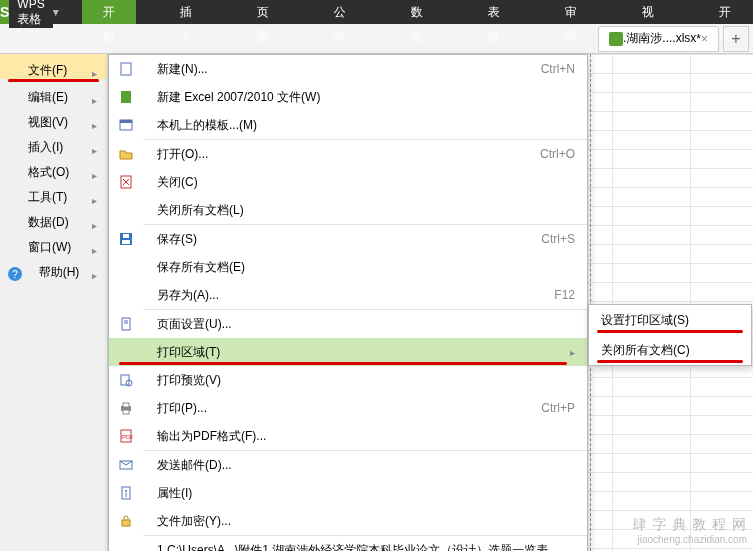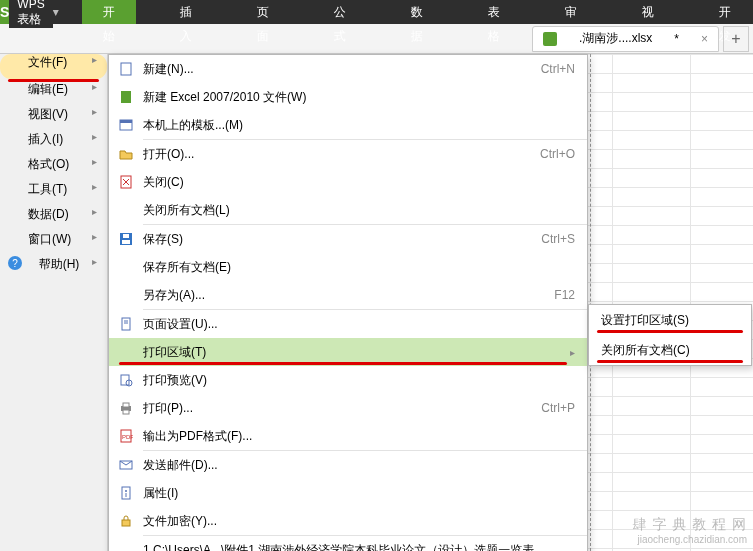--- a/index.html
+++ b/index.html
@@ -7,48 +7,48 @@
 
 .topbar { height: 24px; background: #2e2e2e; display: flex; align-items: center; color: #fff; font-size: 12px; }
 .app-logo { background: #5aa030; width: 24px; height: 24px; display: flex; align-items: center; justify-content: center; font-weight: bold; font-size: 14px; }
 .app-name { padding: 0 8px; background: #2e2e2e; }
 .topbar .dd { width: 14px; text-align: center; color: #bbb; }
 .menutabs { display: flex; }
 .menutab { padding: 0 21px; height: 24px; line-height: 24px; cursor: default; margin-left: 23px; }
 .menutab.active { background: #5aa030; }
 
 .tabstrip { height: 30px; background: #f4f4f4; border-bottom: 1px solid #ccc; display: flex; align-items: center; justify-content: flex-end; padding-right: 4px; font-size: 12px; }
-.doctab { display: flex; align-items: center; gap: 22px; height: 26px; padding: 0 10px; border: 1px solid #ccc; background: #fff; border-radius: 3px 3px 0 0; justify-content: flex-end; }
+.doctab { display: flex; align-items: center; gap: 0; height: 26px; padding: 0 10px; border: 1px solid #ccc; background: #fff; border-radius: 3px 3px 0 0; justify-content: flex-end; }
 .doctab .x { color: #888; }
 .icon-xls { width: 14px; height: 14px; background: #5aa030; border-radius: 2px; display: inline-block; position: relative; }
 .addtab { width: 26px; height: 26px; border: 1px solid #ccc; margin-left: 4px; display: flex; align-items: center; justify-content: center; color: #666; font-size: 16px; }
 
 .workarea { position: absolute; top: 54px; left: 0; right: 0; bottom: 0; display: flex; }
 
 .sidebar { width: 108px; background: #f0f0f0; border-right: 1px solid #d4d4d4; font-size: 12px; }
-.side-item { height: 25px; display: flex; align-items: flex-start; justify-content: space-between; padding: 0 10px 0 28px; cursor: default; border-radius: 11px; }
+.side-item { height: 25px; display: flex; align-items: flex-end; justify-content: space-between; padding: 0 10px 0 28px; cursor: default; }
 .side-item.hl { background: #ffe9a8; }
 .side-item .chev { color: #888; font-size: 10px; }
 .underline-red { height: 3px; background: #d00; margin: 0 8px -1px 8px; border-radius: 2px; }
 .help-icon { width: 14px; height: 14px; border-radius: 50%; background: #3b8de0; color: #fff; font-size: 10px; display: inline-flex; align-items: center; justify-content: center; margin-right: 4px; margin-left: -20px; }
 
 .rownums { width: 36px; border-right: 1px solid #c6c6c6; font-size: 11px; color: #444; }
 .rownum { height: 19px; border-bottom: 1px solid #dcdcdc; display: flex; align-items: center; justify-content: flex-end; padding-right: 4px; background: #f5f5f5; }
 .rownum.sel { background: #5aa030; color: #fff; }
 .rownums .spacer { height: 210px; }
 
 .grid-cover { position: absolute; left: 144px; right: 0; top: 0; bottom: 0; }
 .grid-bg { position: absolute; inset: 0; background:
   linear-gradient(#e5e5e5 1px, transparent 1px) 0 0/100% 19px,
   linear-gradient(90deg, #e5e5e5 1px, transparent 1px) 0 0/78px 100%;
 }
 .dash-v { position: absolute; top: 0; bottom: 0; left: 446px; border-left: 1px dashed #999; }
 
 .filemenu { position: absolute; left: 108px; top: 0; width: 480px; background: #fff; border: 1px solid #b8b8b8; box-shadow: 2px 3px 8px rgba(0,0,0,.2); font-size: 12px; }
-.fm-row { height: 28px; display: flex; align-items: center; padding-right: 12px; cursor: default; }
+.fm-row { height: 28px; display: flex; align-items: center; padding-right: 12px; cursor: default; gap: 14px; }
 .fm-row.highlight { background: #cde8b5; position: relative; }
 .fm-row .ico { width: 34px; display: flex; justify-content: center; color: #666; }
 .fm-row .lbl { flex: 1; }
 .fm-row .sc { color: #888; margin-left: 12px; }
 .fm-row .sub { color: #888; font-size: 10px; }
 .fm-sep { height: 1px; background: #e2e2e2; margin-left: 34px; }
 .fm-underline { position: absolute; left: 10px; right: 20px; bottom: 1px; height: 3px; background: #d00; border-radius: 2px; }
 
 .submenu { position: absolute; left: 588px; top: 250px; width: 164px; background: #fff; border: 1px solid #b8b8b8; box-shadow: 2px 3px 8px rgba(0,0,0,.2); font-size: 12px; }
 .sm-row { height: 30px; display: flex; align-items: center; padding: 0 12px; position: relative; }

